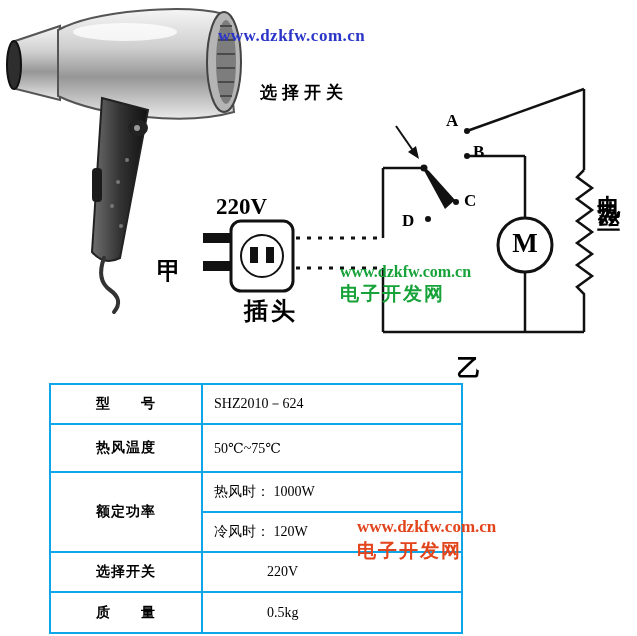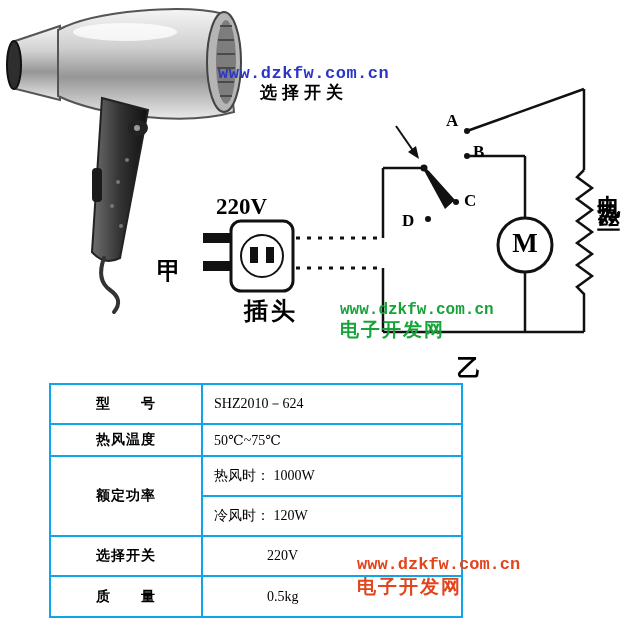--- a/index.html
+++ b/index.html
@@ -9,22 +9,22 @@
     font-family:"Liberation Serif","DejaVu Serif",serif;
   }
   .abs { position:absolute; }
   .lab {
     position:absolute; font-weight:bold; color:#000;
     font-family:"Liberation Serif","DejaVu Serif",serif; white-space:nowrap;
     line-height:1.1;
   }
   .wm {
     position:absolute; font-weight:bold; white-space:nowrap;
-    font-family:Liberation Mono, monospace;
-    pointer-events:none; line-height:1.15;margin-top:38px;
+    font-family:Liberation Serif, serif;
+    pointer-events:none; line-height:1.15;
   }
   .wm-top   { color:#2b35c8; font-size:17px; letter-spacing:0.5px; }
   .wm-green { color:#18a33a; }
   .wm-red   { color:#e2441c; }
   .contact  { position:absolute; font-size:17px; font-weight:600; color:#000;
               font-family:"Liberation Serif","DejaVu Serif",serif; }
   .vert     { writing-mode:vertical-rl; letter-spacing:7px; }
   table.spec {
     position:absolute; border-collapse:collapse; background:#fff;
     font-family:"Liberation Serif","DejaVu Serif",serif; table-layout:fixed;
@@ -147,21 +147,21 @@
   <table class="spec" style="left:49px; top:383px; width:412px;">
     <colgroup>
         <col style="width:152px">
         <col style="width:260px">
       </colgroup>
     <tbody>
       <tr style="height:40px">
         <td class="lbl">型　　号</td>
         <td class="vleft">SHZ2010－624</td>
       </tr>
-      <tr style="height:32px">
+      <tr style="height:48px">
         <td class="lbl">热风温度</td>
         <td class="vleft">50℃~75℃</td>
       </tr>
       <tr style="height:40px">
         <td class="lbl" rowspan="2">额定功率</td>
         <td class="vleft">热风时： 1000W</td>
       </tr>
       <tr style="height:40px">
         <td class="vleft">冷风时： 120W</td>
       </tr>

